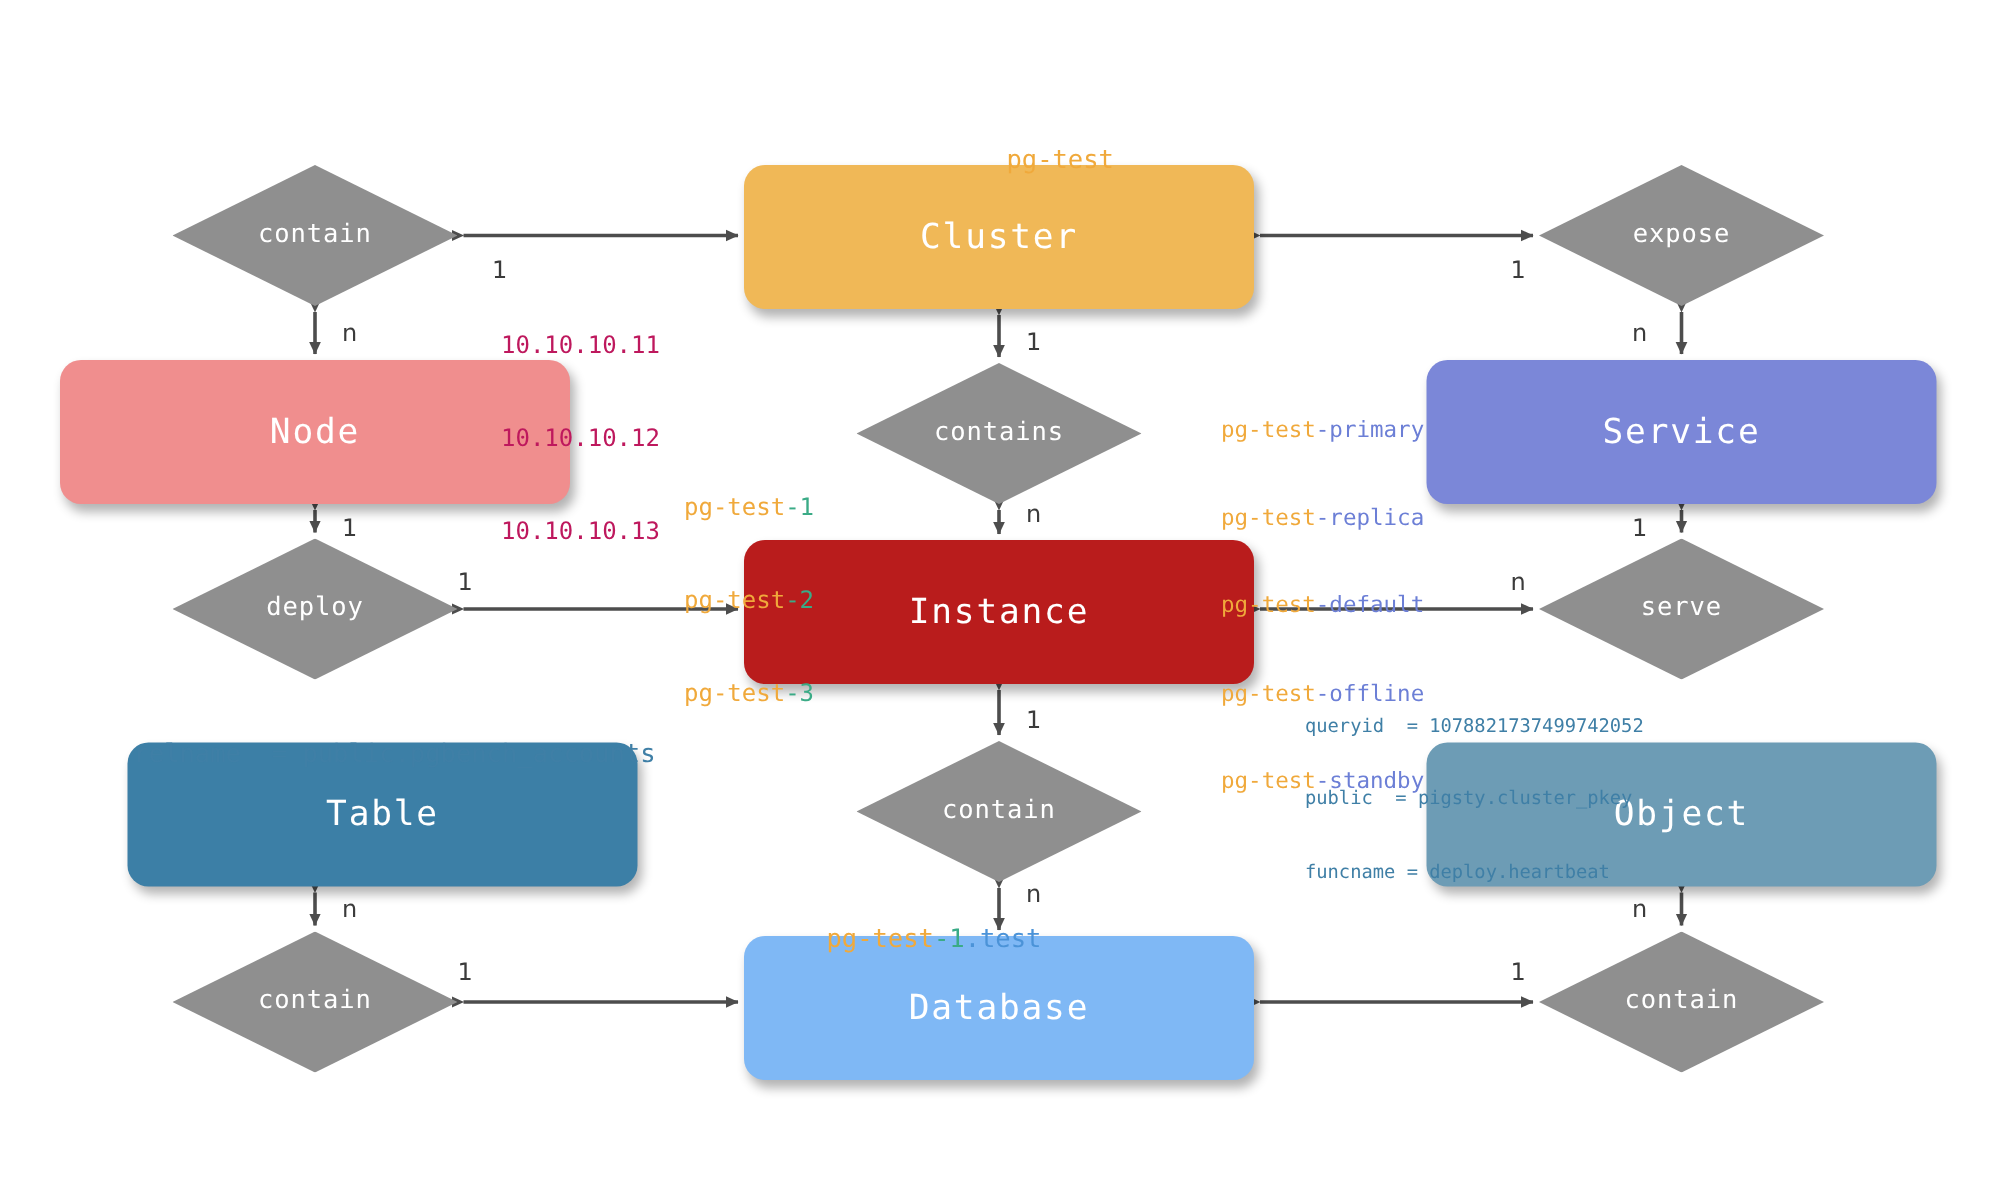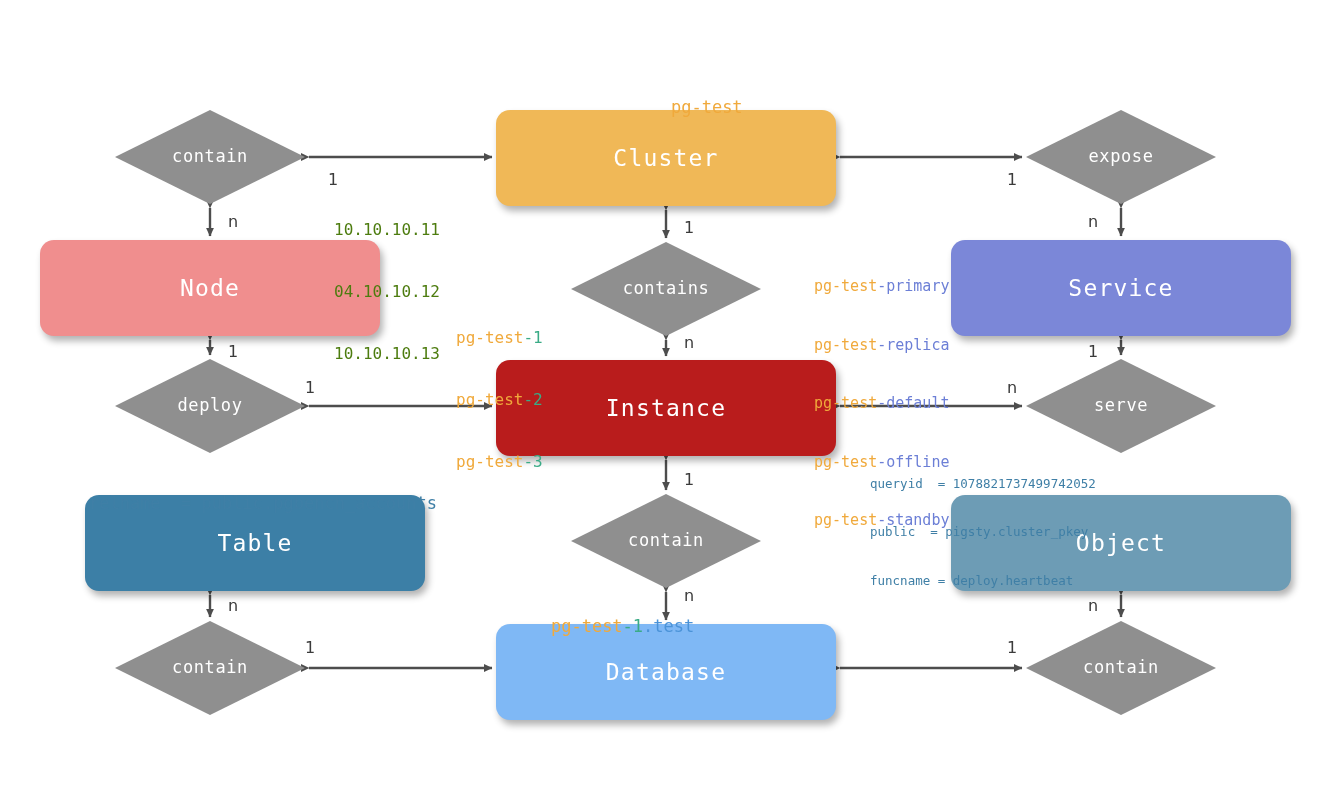--- a/index.html
+++ b/index.html
@@ -35,21 +35,21 @@
     position:absolute;color:#3b3b3b;font-size:16px;
     font-family:"DejaVu Sans","Liberation Sans",sans-serif;
   }
   
   .anno{position:absolute;line-height:1.30;white-space:pre;}
   .anno .l{display:block;}
   .s-org{color:#f0a93b;}
   .s-blu{color:#6c7fd6;}
   .s-grn{color:#3aab86;}
   .s-sky{color:#4b93d8;}
-  .s-red{color:#4d7c0f;}
+  .s-red{color:#be185d;}
   .s-tl {color:#3f7fa6;}
   .a14{font-size:15px;}
   .a15{font-size:16px;}
   .a12{font-size:12.5px;}
   .a17{font-size:17px;}
 </style>
 </head>
 <body>
 
 <div id="canvas">
@@ -175,21 +175,21 @@
   <div class="card" style="left:305px;top:638px;">1</div>
   <div class="card" style="left:1088px;top:596px;">n</div>
   <div class="card" style="left:1007px;top:638px;">1</div>
 
   <div class="anno a17 s-org" style="left:630px;top:74px;">
     <span>pg-test</span>
   </div>
 
   <div class="anno a15 s-red" style="left:334px;top:178px;">
     <span class="l">10.10.10.11</span>
-    <span class="l">04.10.10.12</span>
+    <span class="l">10.10.10.12</span>
     <span class="l">10.10.10.13</span>
   </div>
 
   <div class="anno a15" style="left:456px;top:286px;">
     <span class="l"><span class="s-org">pg-test</span><span class="s-grn">-1</span></span>
     <span class="l"><span class="s-org">pg-test</span><span class="s-grn">-2</span></span>
     <span class="l"><span class="s-org">pg-test</span><span class="s-grn">-3</span></span>
   </div>
 
   <div class="anno a14" style="left:814px;top:238px;">

